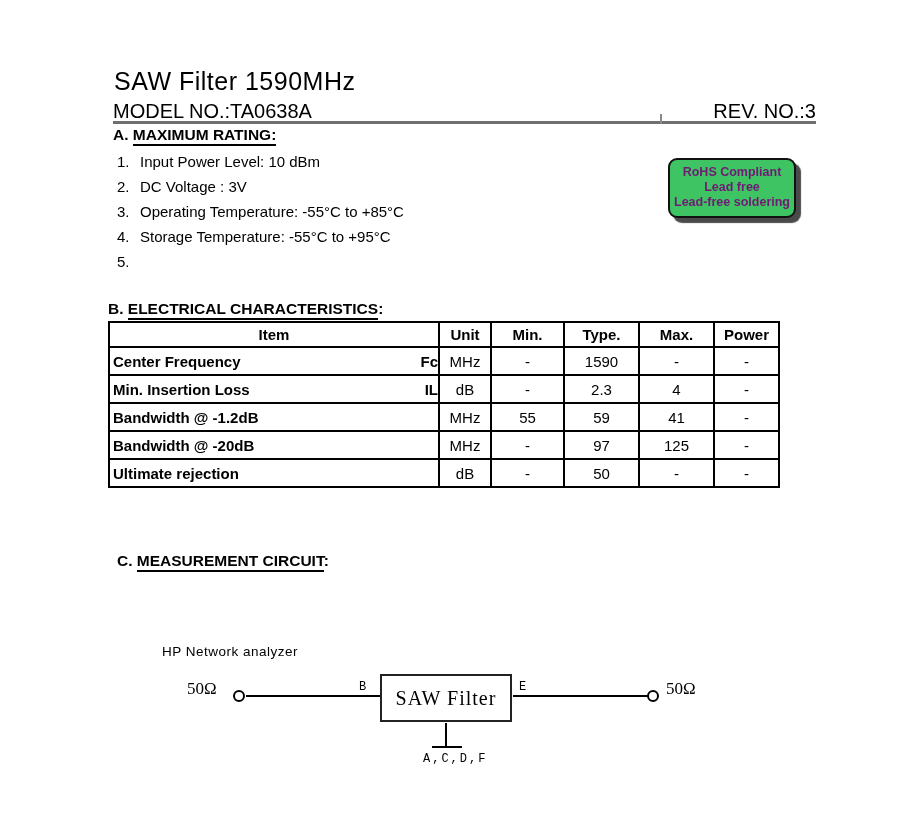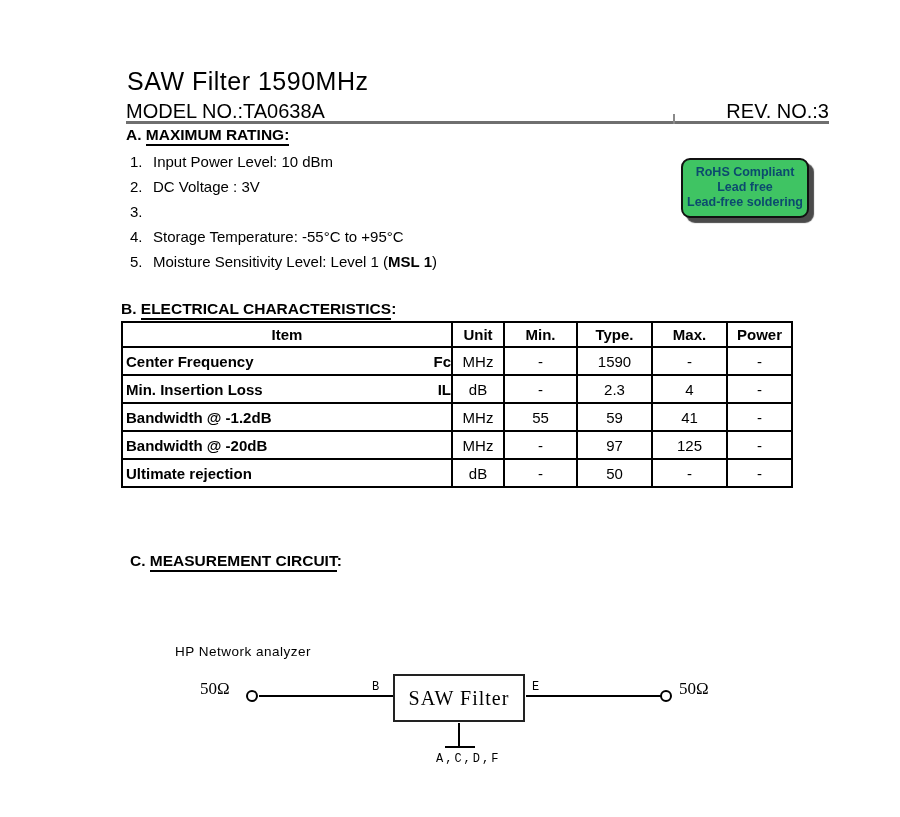--- a/index.html
+++ b/index.html
@@ -6,21 +6,21 @@
   html, body { background: #ffffff; }
   .page {
     position: relative;
     width: 900px;
     height: 817px;
     background: #ffffff;
     font-family: "Liberation Sans", sans-serif;
     color: #000000;
     overflow: hidden;
   }
-  .abs { position: absolute; margin-left: 13px; }
+  .abs { position: absolute; }
 
   
   .doc-title {
     left: 114px; top: 67px;
     font-size: 25px; font-weight: 400; letter-spacing: 0.5px;
   }
   .model-row {
     left: 113px; top: 100px; width: 703px;
     display: flex; justify-content: space-between;
     font-size: 20px;
@@ -129,32 +129,32 @@
     <div class="rating-item">
       <span class="rating-num">1.</span>
       <span>Input Power Level: 10 dBm</span>
     </div>
     <div class="rating-item">
       <span class="rating-num">2.</span>
       <span>DC Voltage : 3V</span>
     </div>
     <div class="rating-item">
       <span class="rating-num">3.</span>
+      <span>Operating Temperature: -55°C to +85°C</span>
     </div>
     <div class="rating-item">
       <span class="rating-num">4.</span>
       <span>Storage Temperature: -55°C to +95°C</span>
     </div>
     <div class="rating-item">
       <span class="rating-num">5.</span>
-      <span><span>Moisture Sensitivity Level: Level 1 (</span><span class="bold">MSL 1</span><span>)</span></span>
-    </div>
-  </div>
-
-  <div class="abs rohs-badge" style="background: rgb(63, 196, 99); color: #0c4a6e;">
+    </div>
+  </div>
+
+  <div class="abs rohs-badge" style="background: rgb(63, 196, 99); color: #701a75;">
     <div>RoHS Compliant</div>
     <div>Lead free</div>
     <div>Lead-free soldering</div>
   </div>
 
   <div class="abs sec-heading sec-b">
     <span>B.</span>
     <span class="u">ELECTRICAL CHARACTERISTICS</span><span>:</span>
   </div>
 

